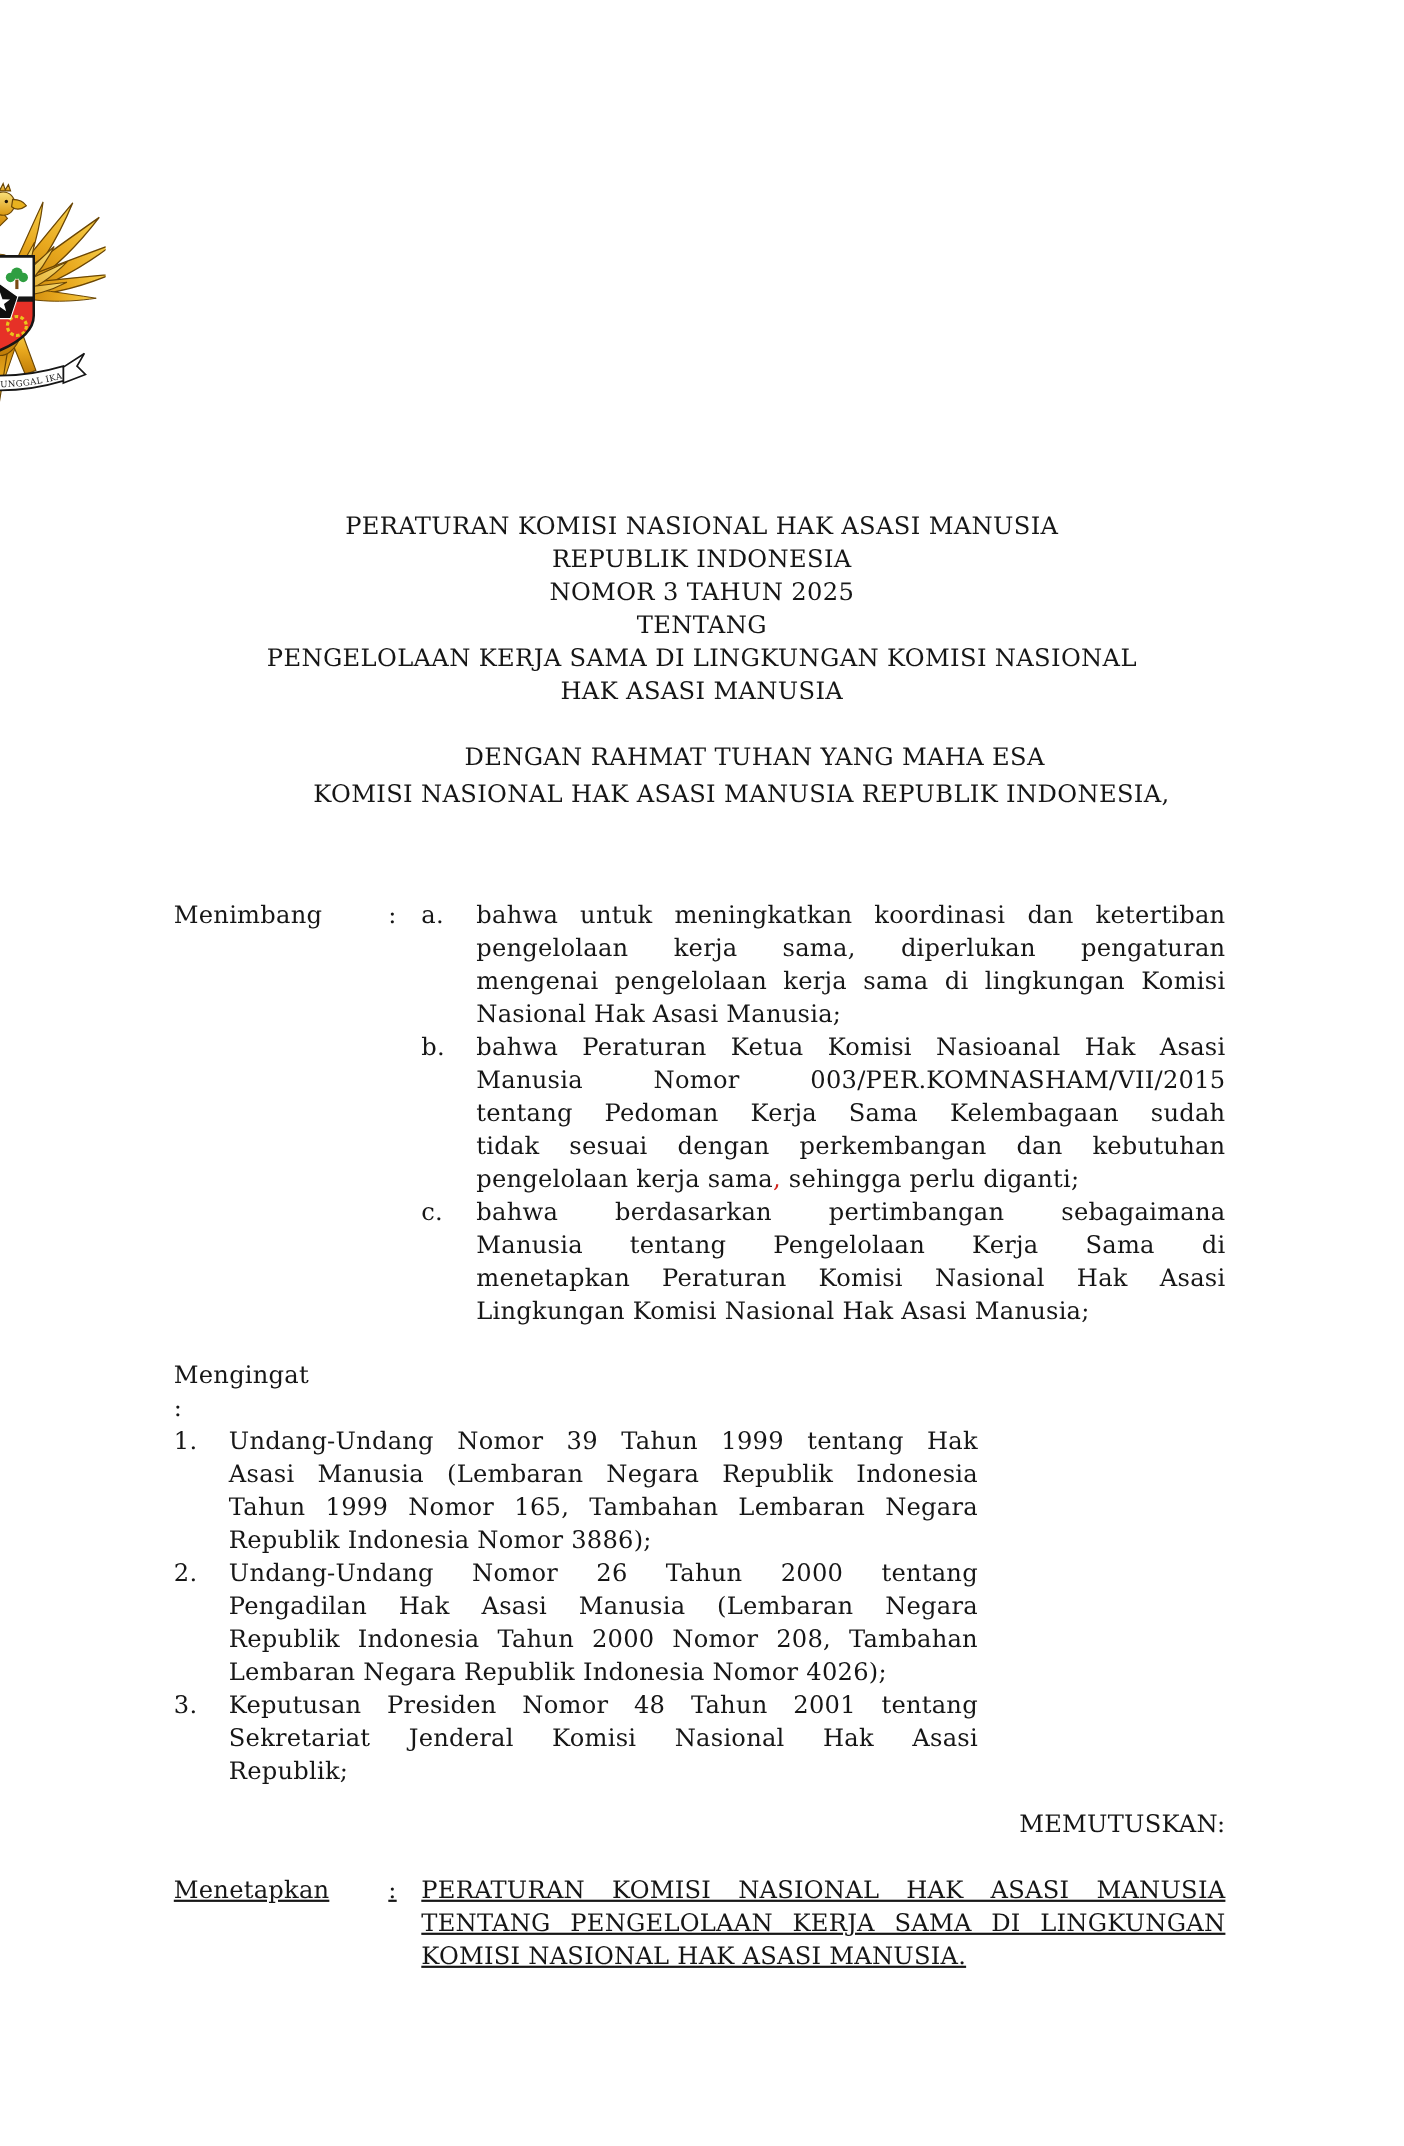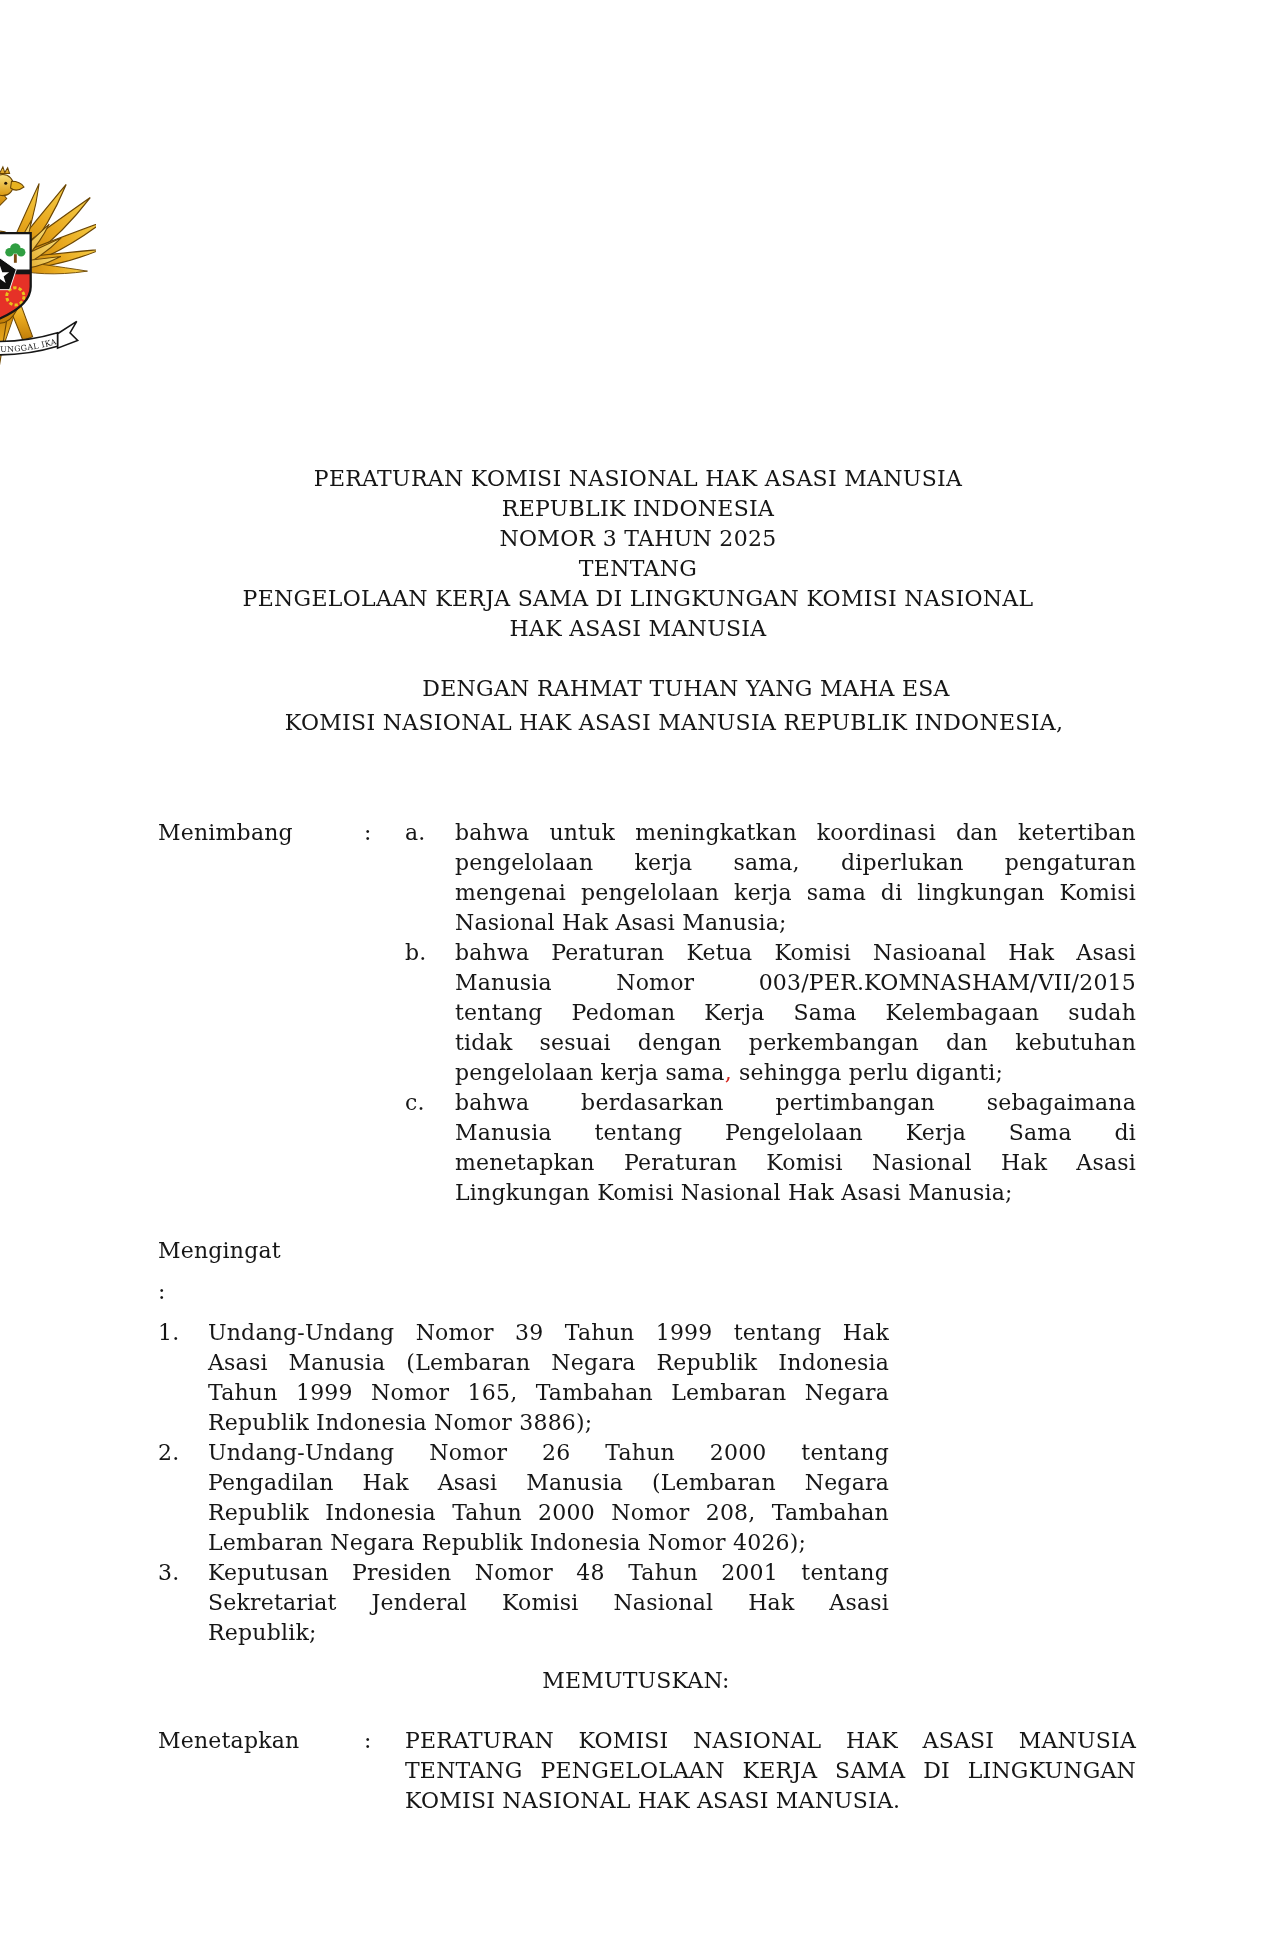--- a/index.html
+++ b/index.html
@@ -25,34 +25,34 @@
   .center-line {
     position:absolute; left:0; width:100%;
     text-align:center; font-size:22px; line-height:30px; letter-spacing:0.3px;
   }
   .invocation { top:674px;padding-left:48px; }
   .issuer { top:708px;padding-left:36px; }
   .content {
     position:absolute; top:818px; left:158px; width:956px;
     font-size:22px; line-height:30px; letter-spacing:0.2px;
   }
-  .clause { display:flex; align-items:flex-start;gap:11px; }
+  .clause { display:flex; align-items:flex-start; }
   .clause-label { width:195px; flex:none; }
   .clause-colon { width:30px; flex:none; }
   .clause-items { width:731px; flex:none; }
   .item { display:flex; align-items:flex-start; }
   .marker { width:50px; flex:none; }
   .item-text { width:681px; flex:none; }
   .menetapkan-text { width:731px; flex:none; }
   .jline { text-align:justify; text-align-last:justify; }
   .jline-last { text-align:justify; text-align-last:left; }
   .red { color:#d3231c; }
-  .decision { margin-top:18px; text-align:center; }
+  .decision { margin-top:18px; text-align:right; }
   .sec-mengingat { margin-top:28px;flex-direction:column; }
-  .sec-menetapkan { margin-top:30px; }
+  .sec-menetapkan { margin-top:30px;text-decoration:underline; }
 </style>
 </head>
 <body>
 
 <div class="page">
 
   <div class="emblem">
     <svg viewBox="0 0 200 220" width="192" height="211">
       <defs>
         <linearGradient id="gg" x1="0" y1="0" x2="0" y2="1">

